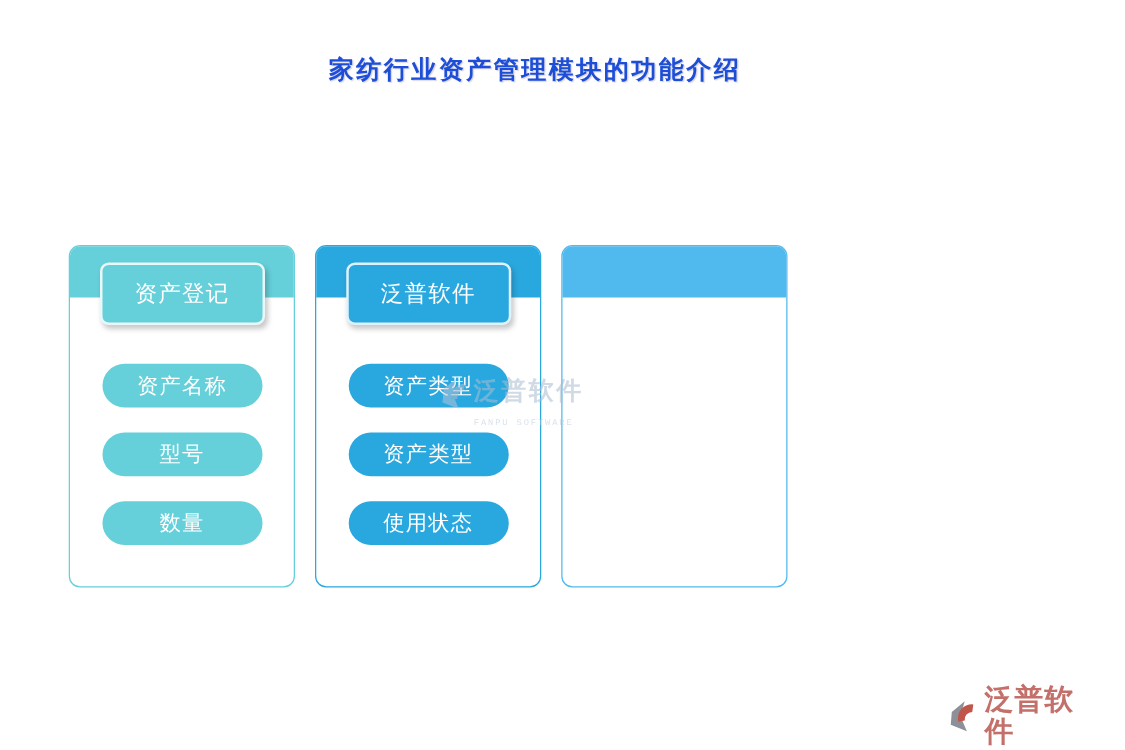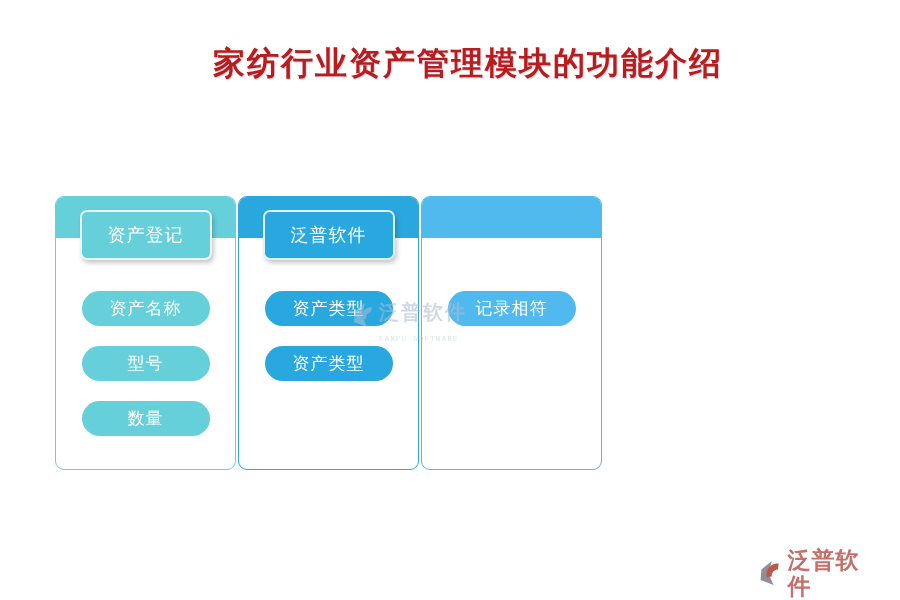--- a/index.html
+++ b/index.html
@@ -4,27 +4,26 @@
 <style>
   html,body{margin:0;padding:0;background:#f6f6f6;}
   #stage{
     position:relative;width:900px;height:600px;background:#ffffff;
     overflow:hidden;margin:0 auto;
     font-family:"DejaVu Serif","Liberation Serif",serif;
   }
   
   #page-title{
     position:absolute;top:42px;left:0;width:856px;text-align:center;
-    font-size:32px;font-weight:bold;color:#b91c1c;letter-spacing:2px;
+    font-size:20px;font-weight:bold;color:#1d4ed8;letter-spacing:2px;
     text-shadow:1px 1px 1px rgba(160,150,180,.45);
-    padding-left:40px;
   }
   
   #cards{
-    position:absolute;left:55px;top:196px;display:flex;gap:2px;
+    position:absolute;left:55px;top:196px;display:flex;gap:16px;
   }
   .card{
     position:relative;width:181px;height:274px;box-sizing:border-box;
     background:#fff;border:1px solid var(--c);border-radius:9px;
   }
   .card .band{
     position:absolute;left:0;right:0;top:0;height:41px;
     background:var(--c);border-radius:8px 8px 0 0;
   }
   .card .hdr{
@@ -72,26 +71,26 @@
           <div class="pill">型号</div>
           <div class="pill">数量</div>
         </div>
     </div>
       <div class="card" style="--c: #29a8e0;">
       <div class="band"></div>
       <div class="hdr">泛普软件</div>
       <div class="pills">
           <div class="pill">资产类型</div>
           <div class="pill">资产类型</div>
+          <div class="pill">使用状态</div>
         </div>
     </div>
       <div class="card" style="--c: #50b9ee;">
       <div class="band"></div>
       <div class="pills">
-          <div class="pill">记录相符</div>
         </div>
     </div>
     </div>
 
   <div id="watermark">
     <svg width="24" height="28" viewBox="0 0 24 28">
       <path d="M3 10 L13 2 L10 14 L15 26 L2 21 Z" fill="#b3c4d6"></path>
       <path d="M20 6 A11 11 0 0 0 9 19 L14 18 A6 6 0 0 1 19 11 Z" fill="#aabdd0"></path>
     </svg>
     <div>

